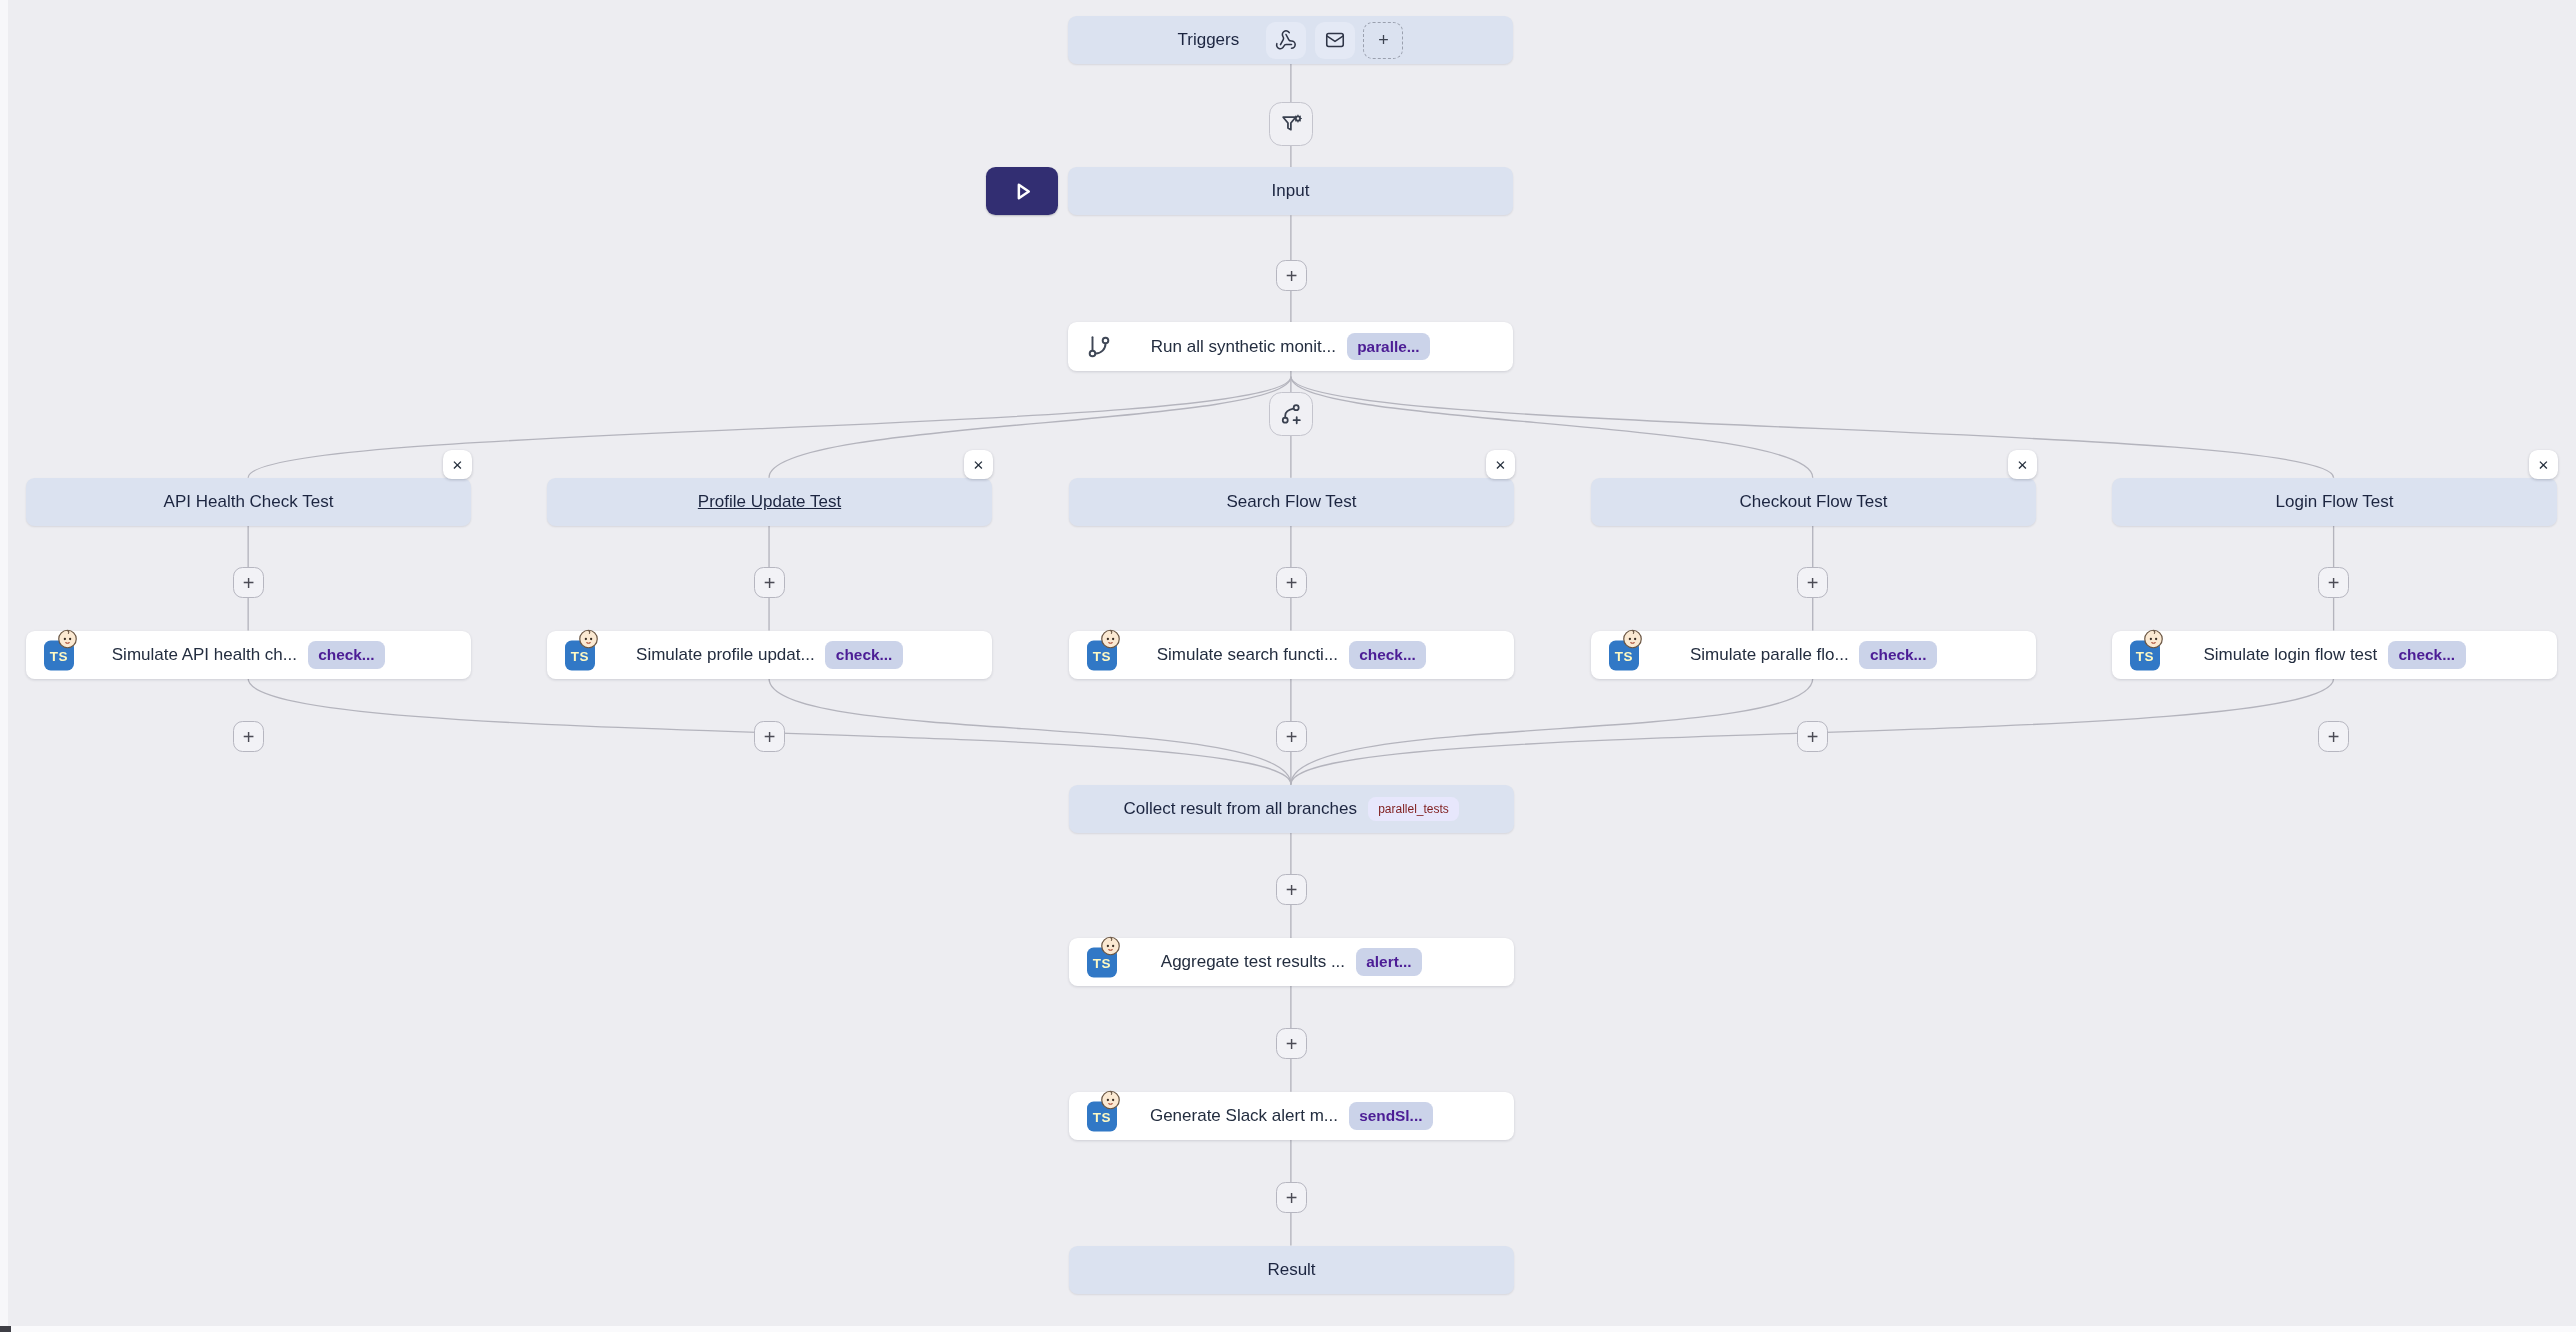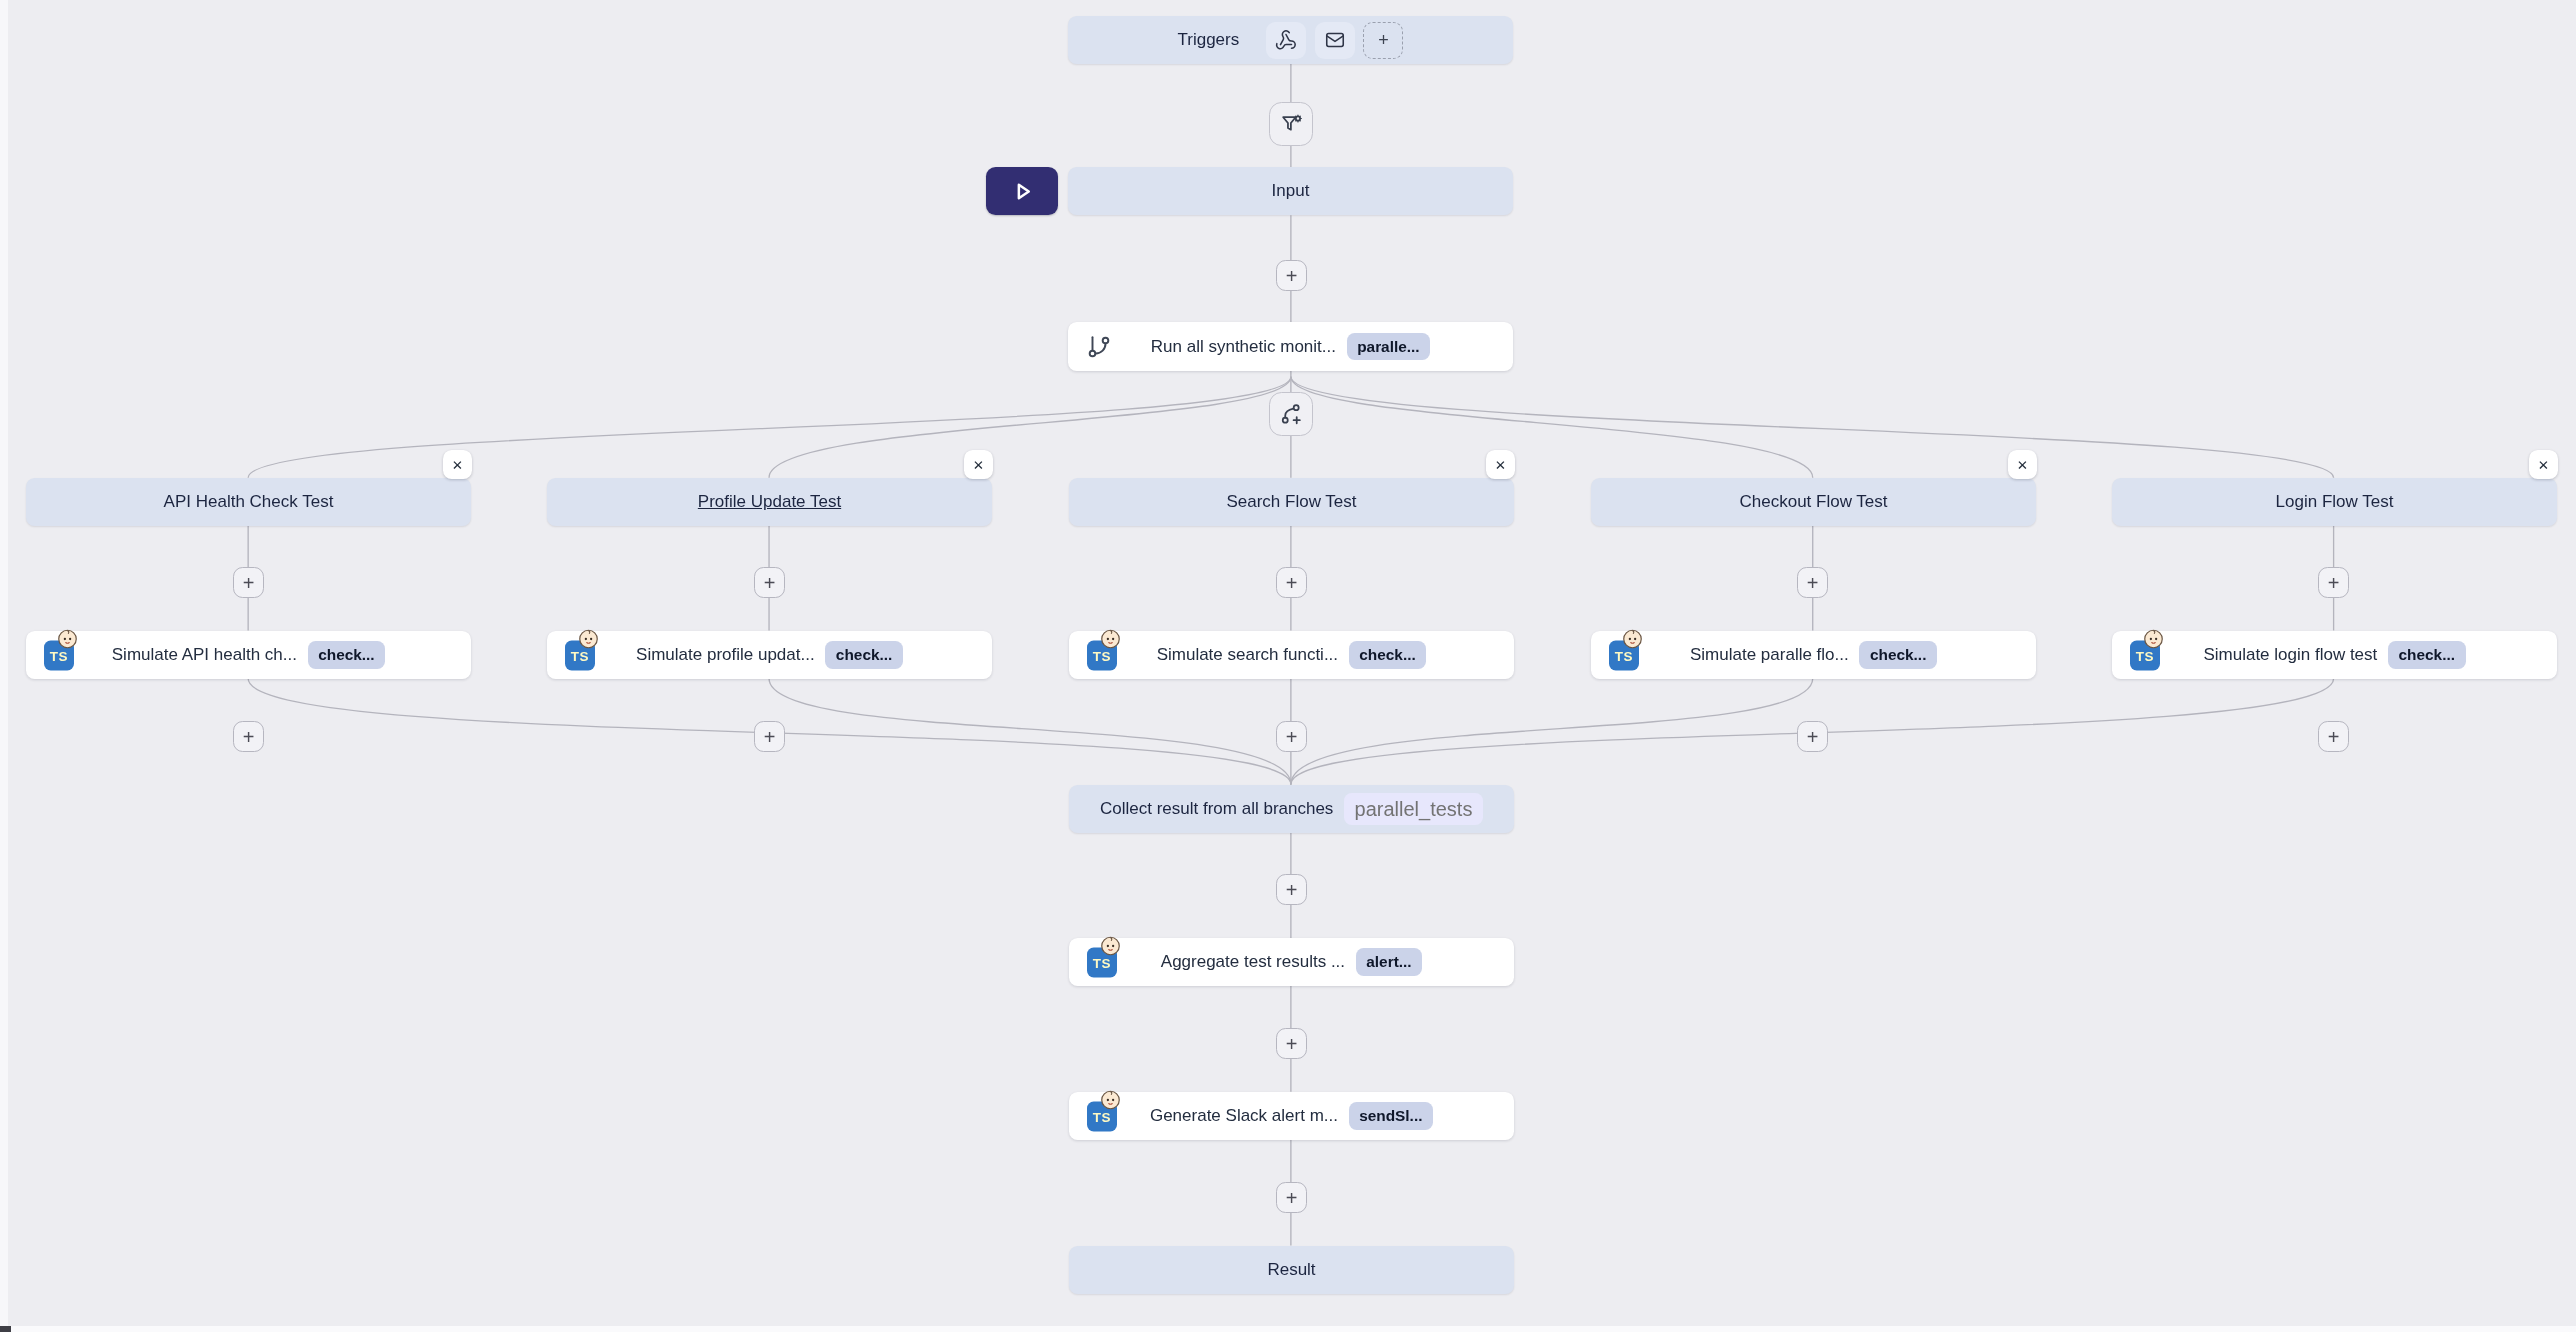--- a/index.html
+++ b/index.html
@@ -22,25 +22,25 @@
     background:#dbe2f0; color:#1c2540;
     box-shadow:0 1px 1.9px rgba(16,24,40,.10);
   }
   .white-node {
     background:#ffffff; color:#232d3f;
     box-shadow:0 1px 2.9px rgba(16,24,40,.14);
     align-items:center;
   }
   .node-content { display:flex; align-items:center; gap:10.6px; }
   .badge {
-    background:#cbd3e9; color:#0f172a; font-weight:700; font-size:15.4px;
+    background:#cbd3e9; color:#4c1d95; font-weight:700; font-size:15.4px;
     padding:4.8px 10.6px; border-radius:7.7px; white-space:nowrap;
   }
   .badge-ref {
-    background:#e7e7fc; color:#737373; font-weight:500; font-size:20px;
+    background:#e7e7fc; color:#7f1d1d; font-weight:500; font-size:12px;
     padding:4.8px 10.6px; border-radius:7.7px; white-space:nowrap;
   }
 
   .left-icon { position:absolute; left:18px; top:50%; transform:translateY(-50%); display:flex; }
 
   .ts-wrap { position:absolute; left:18px; top:50%; transform:translateY(-50%); width:31px; height:31px; }
   .ts-square {
     position:absolute; left:0; bottom:0; width:30px; height:30px; background:#3178c6;
     border-radius:6.7px; color:#fef9c3; font-weight:700; font-size:13.5px;
     display:flex; align-items:center; justify-content:center; letter-spacing:0.5px;

